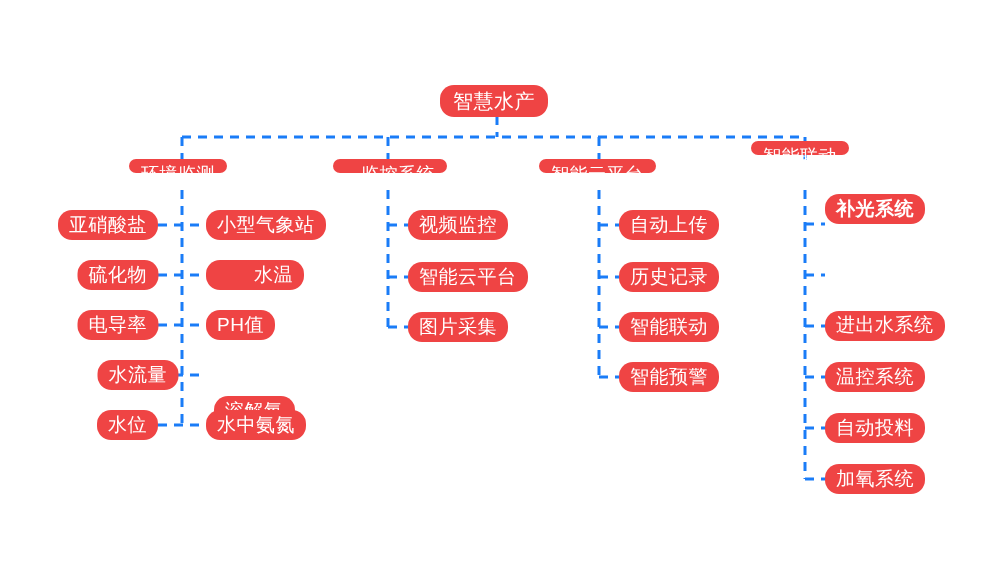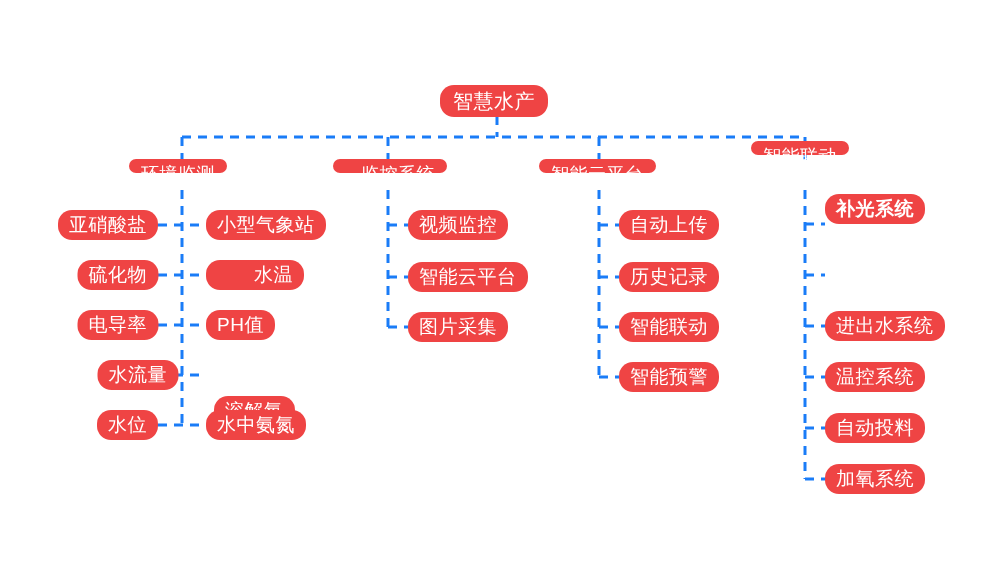--- a/index.html
+++ b/index.html
@@ -98,18 +98,18 @@
   <div class="node" style="left:408px;top:210px;">视频监控</div>
   <div class="node" style="left:408px;top:262px;">智能云平台</div>
   <div class="node" style="left:408px;top:312px;">图片采集</div>
 
   <div class="node" style="left:619px;top:210px;">自动上传</div>
   <div class="node" style="left:619px;top:262px;">历史记录</div>
   <div class="node" style="left:619px;top:312px;">智能联动</div>
   <div class="node" style="left:619px;top:362px;">智能预警</div>
 
   <div class="node" style="left:825px;top:194px;font-weight:bold;">补光系统</div>
-  <div class="node" style="left:825px;top:311px;">进出水系统</div>
+  <div class="node" style="left:825px;top:311px;font-family:Liberation Mono, monospace;">进出水系统</div>
   <div class="node" style="left:825px;top:362px;">温控系统</div>
   <div class="node" style="left:825px;top:413px;">自动投料</div>
   <div class="node" style="left:825px;top:464px;">加氧系统</div>
 
 </div>
 
 </body></html>

